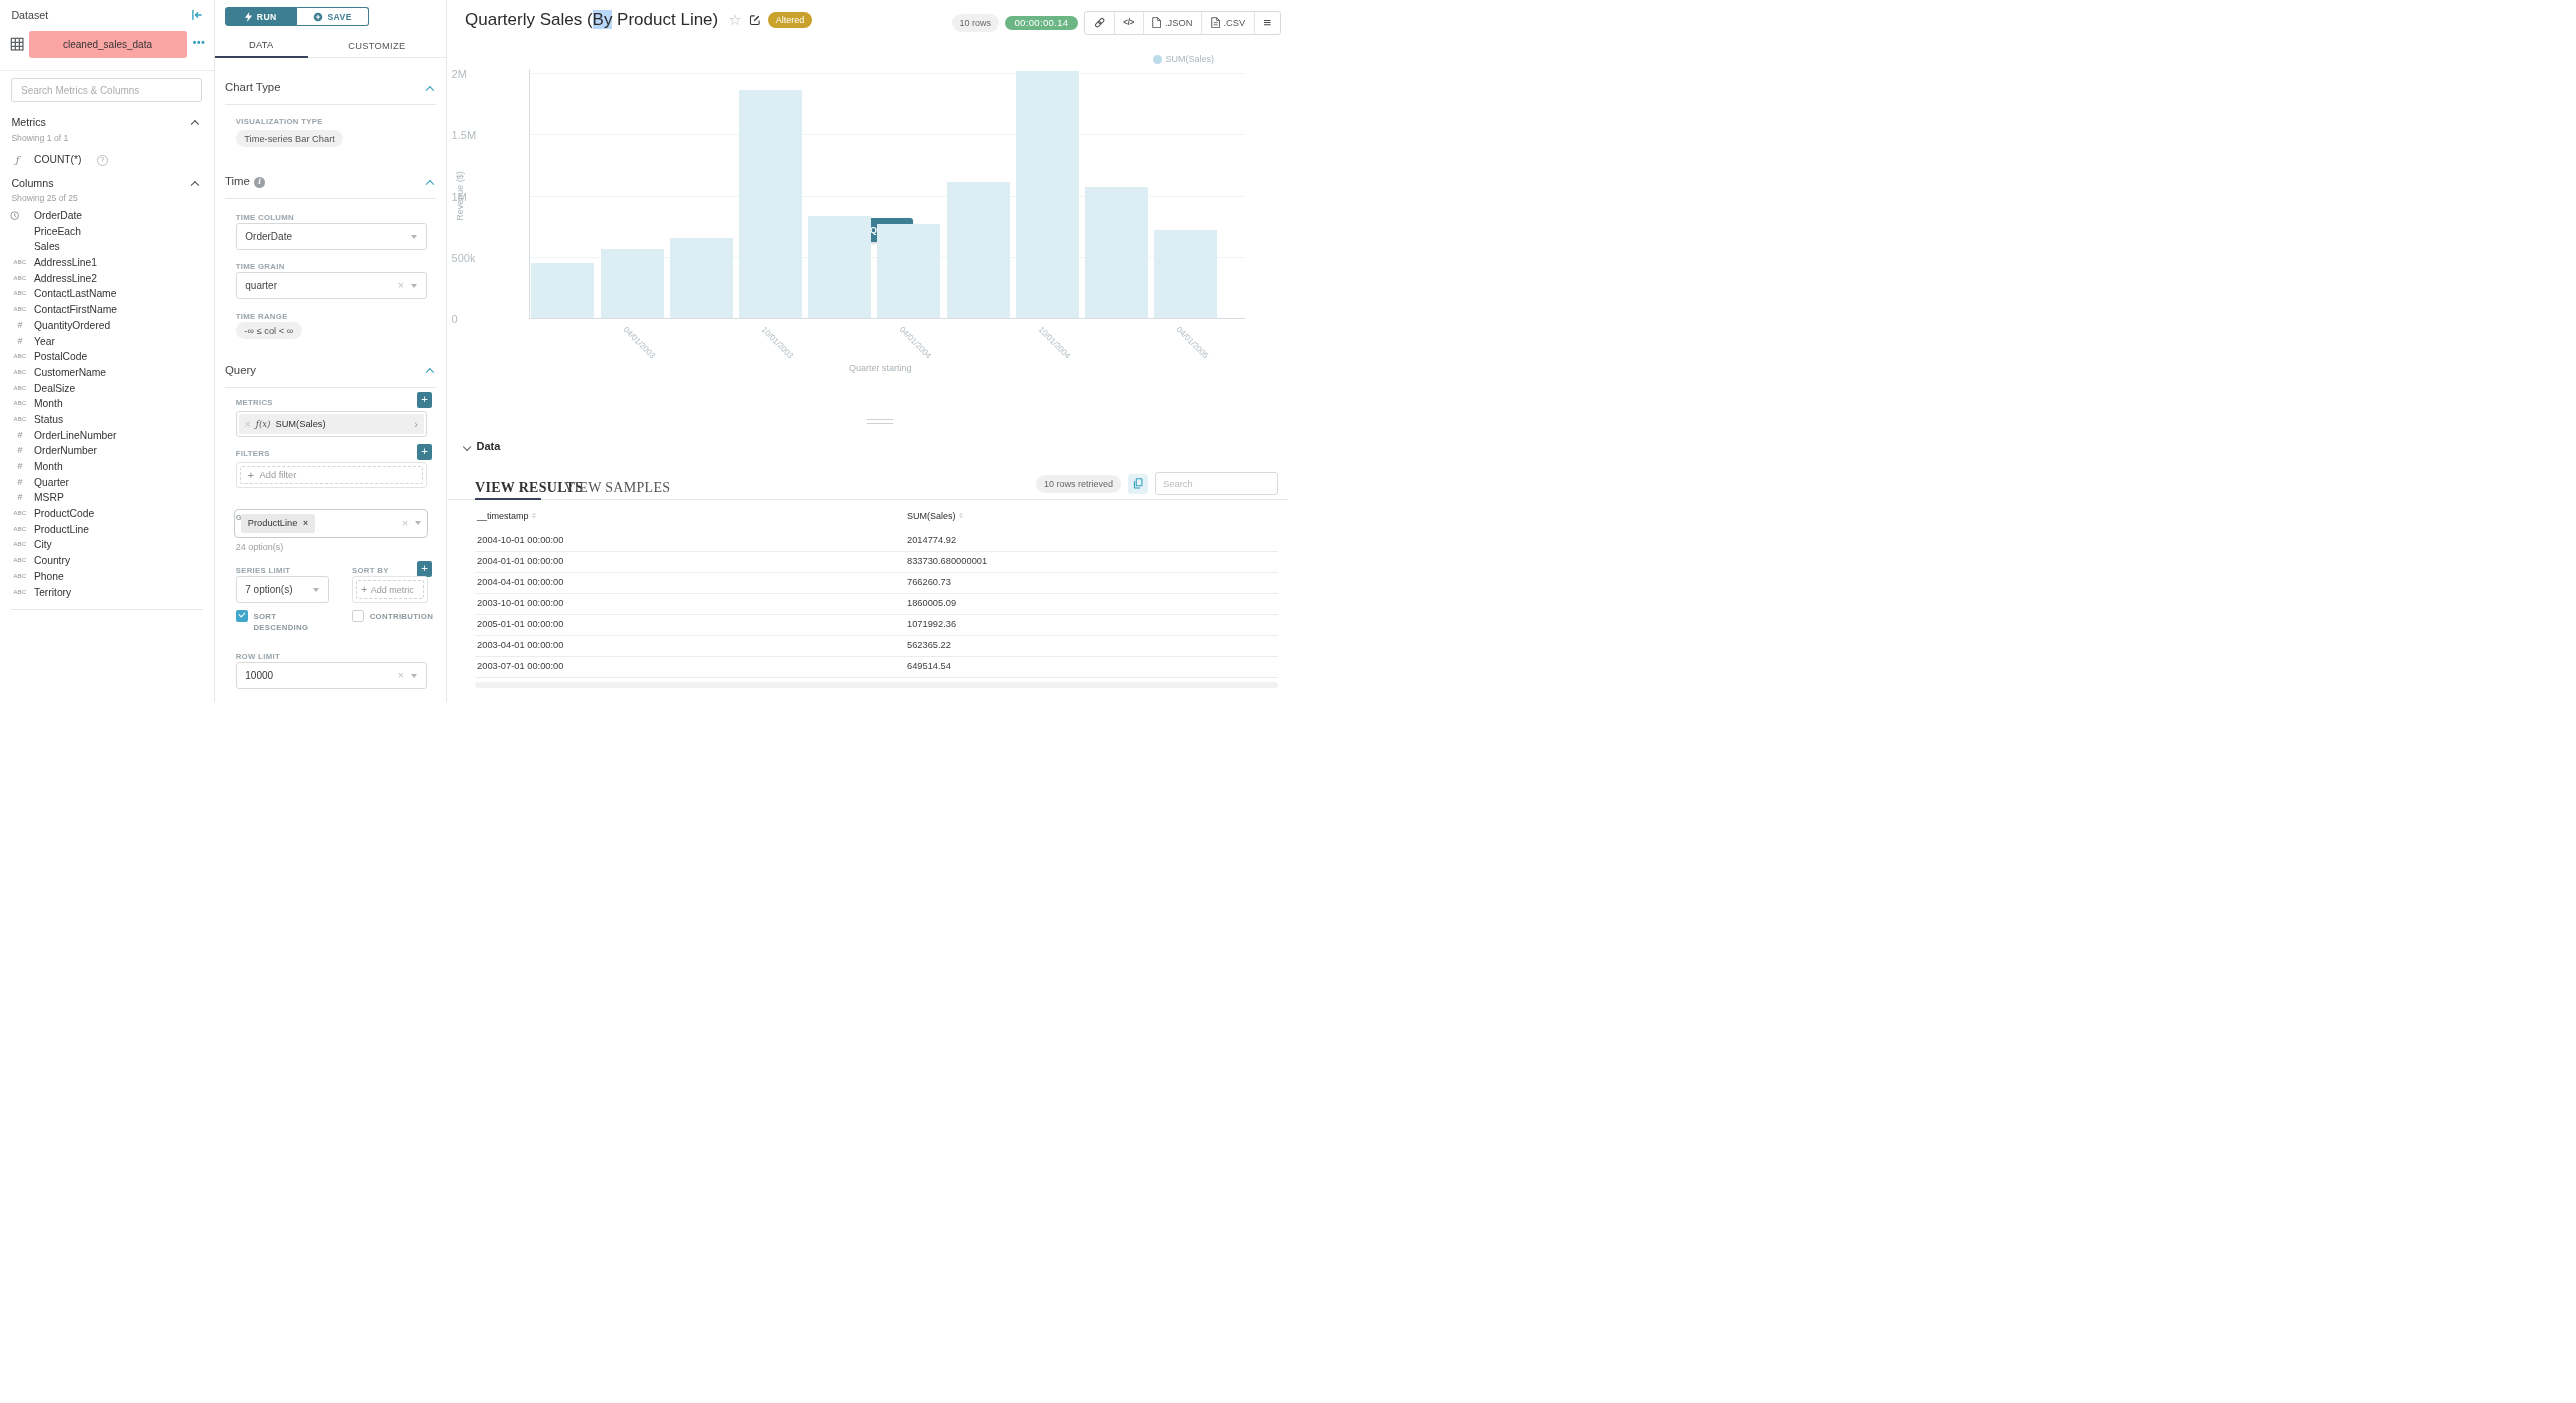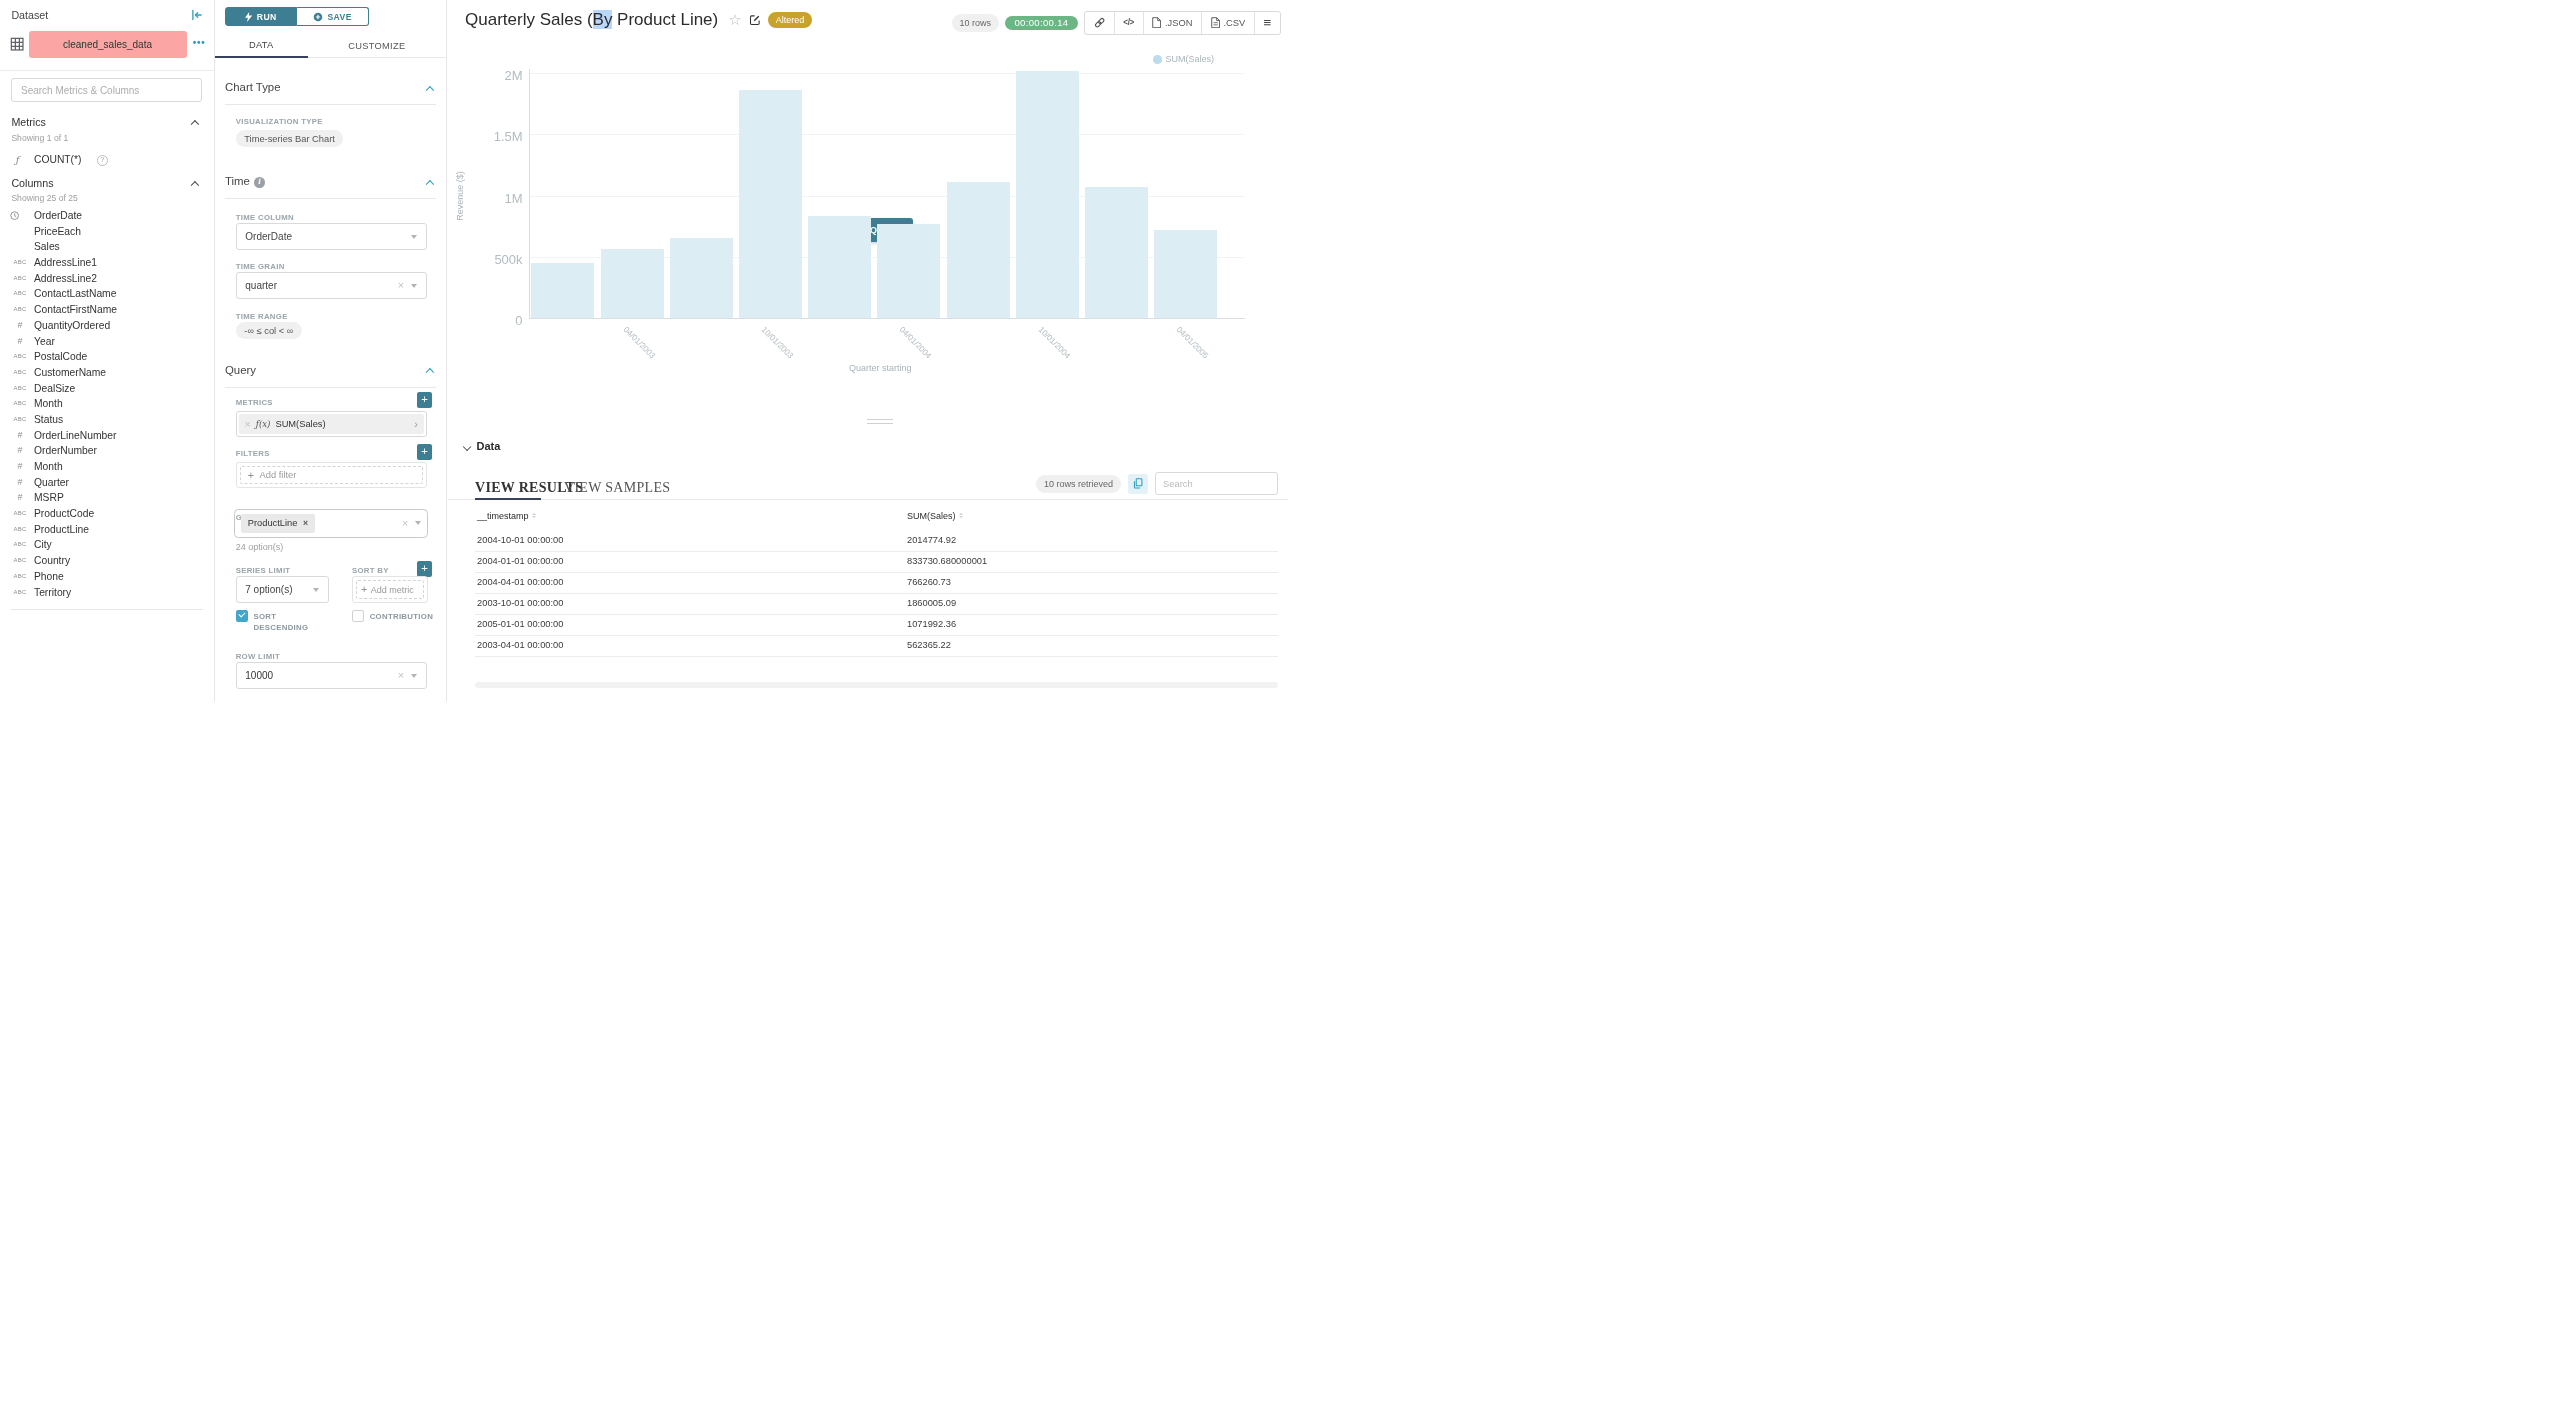--- a/index.html
+++ b/index.html
@@ -93,21 +93,21 @@
   .rows-pill { height:18px; padding:0 7.8px; border-radius:9.3px; background:#f0f0f0; color:#666; font-size:9px; display:inline-flex; align-items:center; }
   .timer-pill { height:14px; padding:0 9.3px; border-radius:10px; background:#6cb685; color:#fff; font-size:9.6px; display:inline-flex; align-items:center; letter-spacing:0.3px; }
   .btn-group { display:flex; border:0.7px solid #d9d9d9; border-radius:2.9px; height:24px; overflow:hidden; }
   .bg-item { display:flex; align-items:center; justify-content:center; padding:0 8.6px; border-right:0.7px solid #e3e3e3; color:#555; font-size:9.3px; gap:3.6px; }
   .bg-item:last-child { border-right:none; }
   .code-ic { font-size:8.2px; font-weight:700; color:#555; letter-spacing:-0.4px; }
   .burger { font-size:13.6px; color:#4a4a4a; font-weight:700; }
   
   .chart-region { position:absolute; left:0; top:43px; width:840px; height:335px; }
   .gridline { position:absolute; height:0.7px; background:#f1f4f5; }
-  .ytick { position:absolute; width:71px; text-align:right; font-size:13px; color:#b2bcc1; }
+  .ytick { position:absolute; width:71px; text-align:left; font-size:11px; color:#b2bcc1; }
   .yaxisline { position:absolute; width:0.7px; background:#d8dee0; }
   .bar { position:absolute; background:#ddedf4; }
   .xtick { position:absolute; font-size:8.2px; color:#b2bcc1; transform:rotate(45deg); transform-origin:0 0; white-space:nowrap; }
   .legend { position:absolute; display:flex; align-items:center; gap:3.6px; font-size:9px; color:#a9b4ba; }
   .legend-dot { width:8.6px; height:8.6px; border-radius:50%; background:#bcdcec; }
   .ylab { position:absolute; font-size:9px; color:#aab3b8; transform:rotate(-90deg); transform-origin:center; white-space:nowrap; }
   .xlab { position:absolute; font-size:9px; color:#aab3b8; }
   .runquery { position:absolute; width:76px; height:24px; background:#3d7e93; border-radius:2.9px; color:#fff;
     font-size:9px; font-weight:700; letter-spacing:0.3px; display:flex; align-items:center; justify-content:center;
     box-shadow:0 1.4px 2.9px rgba(0,0,0,.15); }
@@ -534,19 +534,23 @@
               <span class="td" style="left: 432px;">1860005.09</span>
             </div>
             <div class="tr">
               <span class="td" style="left: 2.1px;">2005-01-01 00:00:00</span>
               <span class="td" style="left: 432px;">1071992.36</span>
             </div>
             <div class="tr">
               <span class="td" style="left: 2.1px;">2003-04-01 00:00:00</span>
               <span class="td" style="left: 432px;">562365.22</span>
             </div>
+            <div class="tr">
+              <span class="td" style="left: 2.1px;">2003-07-01 00:00:00</span>
+              <span class="td" style="left: 432px;">649514.54</span>
+            </div>
           </div>
       </div>
       <div class="scroll-track"></div>
     </div>
   </div>
 </div>
 
 
 </body></html>

